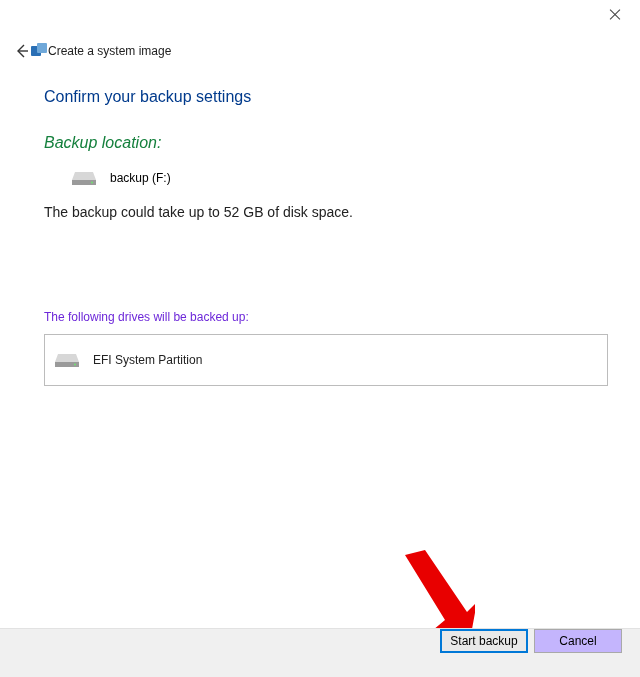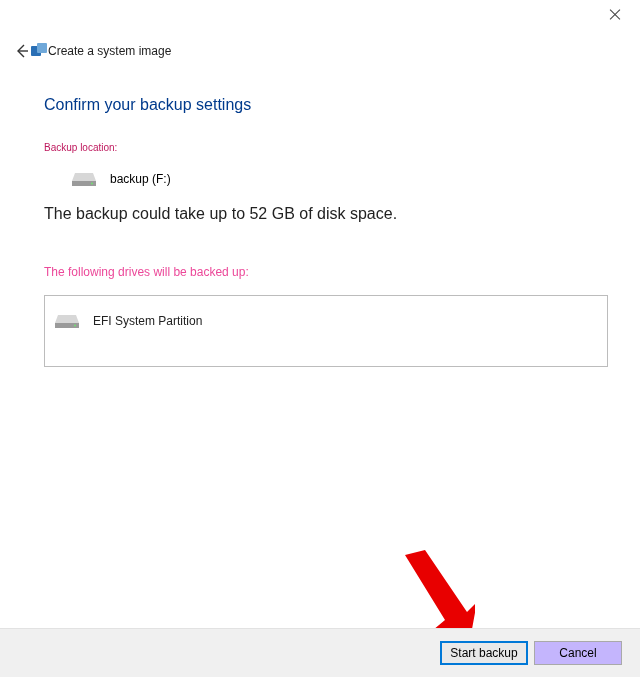--- a/index.html
+++ b/index.html
@@ -45,64 +45,64 @@
       width: 16px; height: 16px;
       cursor: pointer;
       position: relative;
     }
     .back-arrow svg { display:block; }
     .hdr-icon { width: 18px; height: 18px; }
     .hdr-title { font-size: 12px; color: #222; }
 
     .content {
       position: absolute;
-      top: 96px;
+      top: 88px;
       left: 44px;
       right: 32px;
     }
     .page-heading {
       color: #003a8c;
       font-size: 16px;
       font-weight: 400;
       margin-bottom: 28px;
     }
-    .label { font-size: 10px; color: #be185d; margin-bottom: 18px; }
+    .label { font-size: 16px; color: #15803d; margin-bottom: 18px; font-style: italic; }
 
     .loc-row {
       display: flex; align-items: center; gap: 14px;
       margin-left: 28px;
       margin-bottom: 18px;
       text-align: right;
     }
     .drive-glyph { width: 24px; height: 16px; }
 
-    .size-note { font-size: 16px; color: #222; margin-bottom: 42px; }
+    .size-note { font-size: 14px; color: #222; margin-bottom: 90px; }
 
-    .section-label { font-size: 12px; color: #ec4899; margin-bottom: 16px; }
+    .section-label { font-size: 12px; color: #6d28d9; margin-bottom: 10px; }
 
     .drives-box {
       border: 1px solid #bcbcbc;
-      padding: 10px 6px 30px 6px;
+      padding: 10px 6px 10px 6px;
     }
     .drive-row {
       display: flex; align-items: center; gap: 14px;
       padding: 7px 4px;
     }
     .drive-row .txt { font-size: 12px; color: #222; }
     .win-flag { width: 16px; height: 16px; }
 
     
     .footer {
       position: absolute;
       bottom: 0; left: 0; right: 0;
       height: 49px;
       background: #f0f0f0;
       border-top: 1px solid #e2e2e2;
       display: flex;
-      align-items: center;
+      align-items: flex-start;
       justify-content: flex-end;
       padding-right: 18px;
       gap: 6px;
     }
     .btn {
       min-width: 88px;
       height: 24px;
       background: #c4b5fd;
       border: 1px solid #a9a9a9;
       font-size: 12px;

